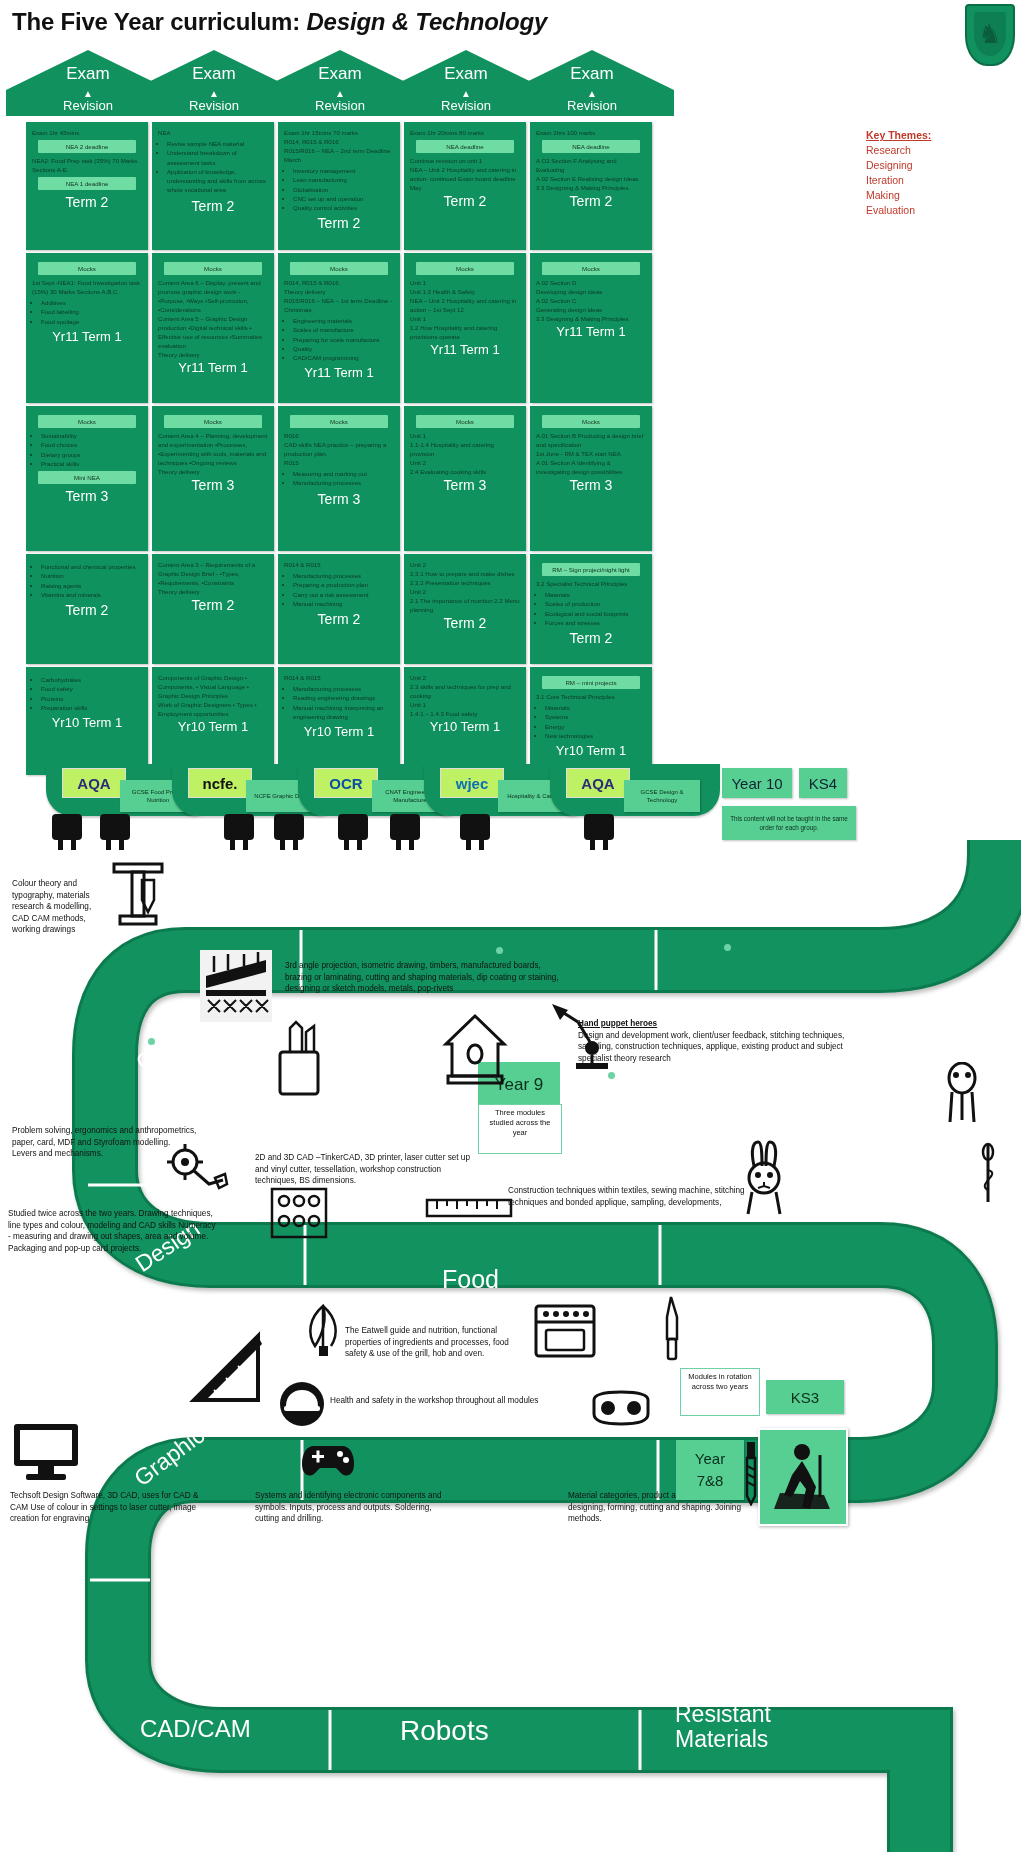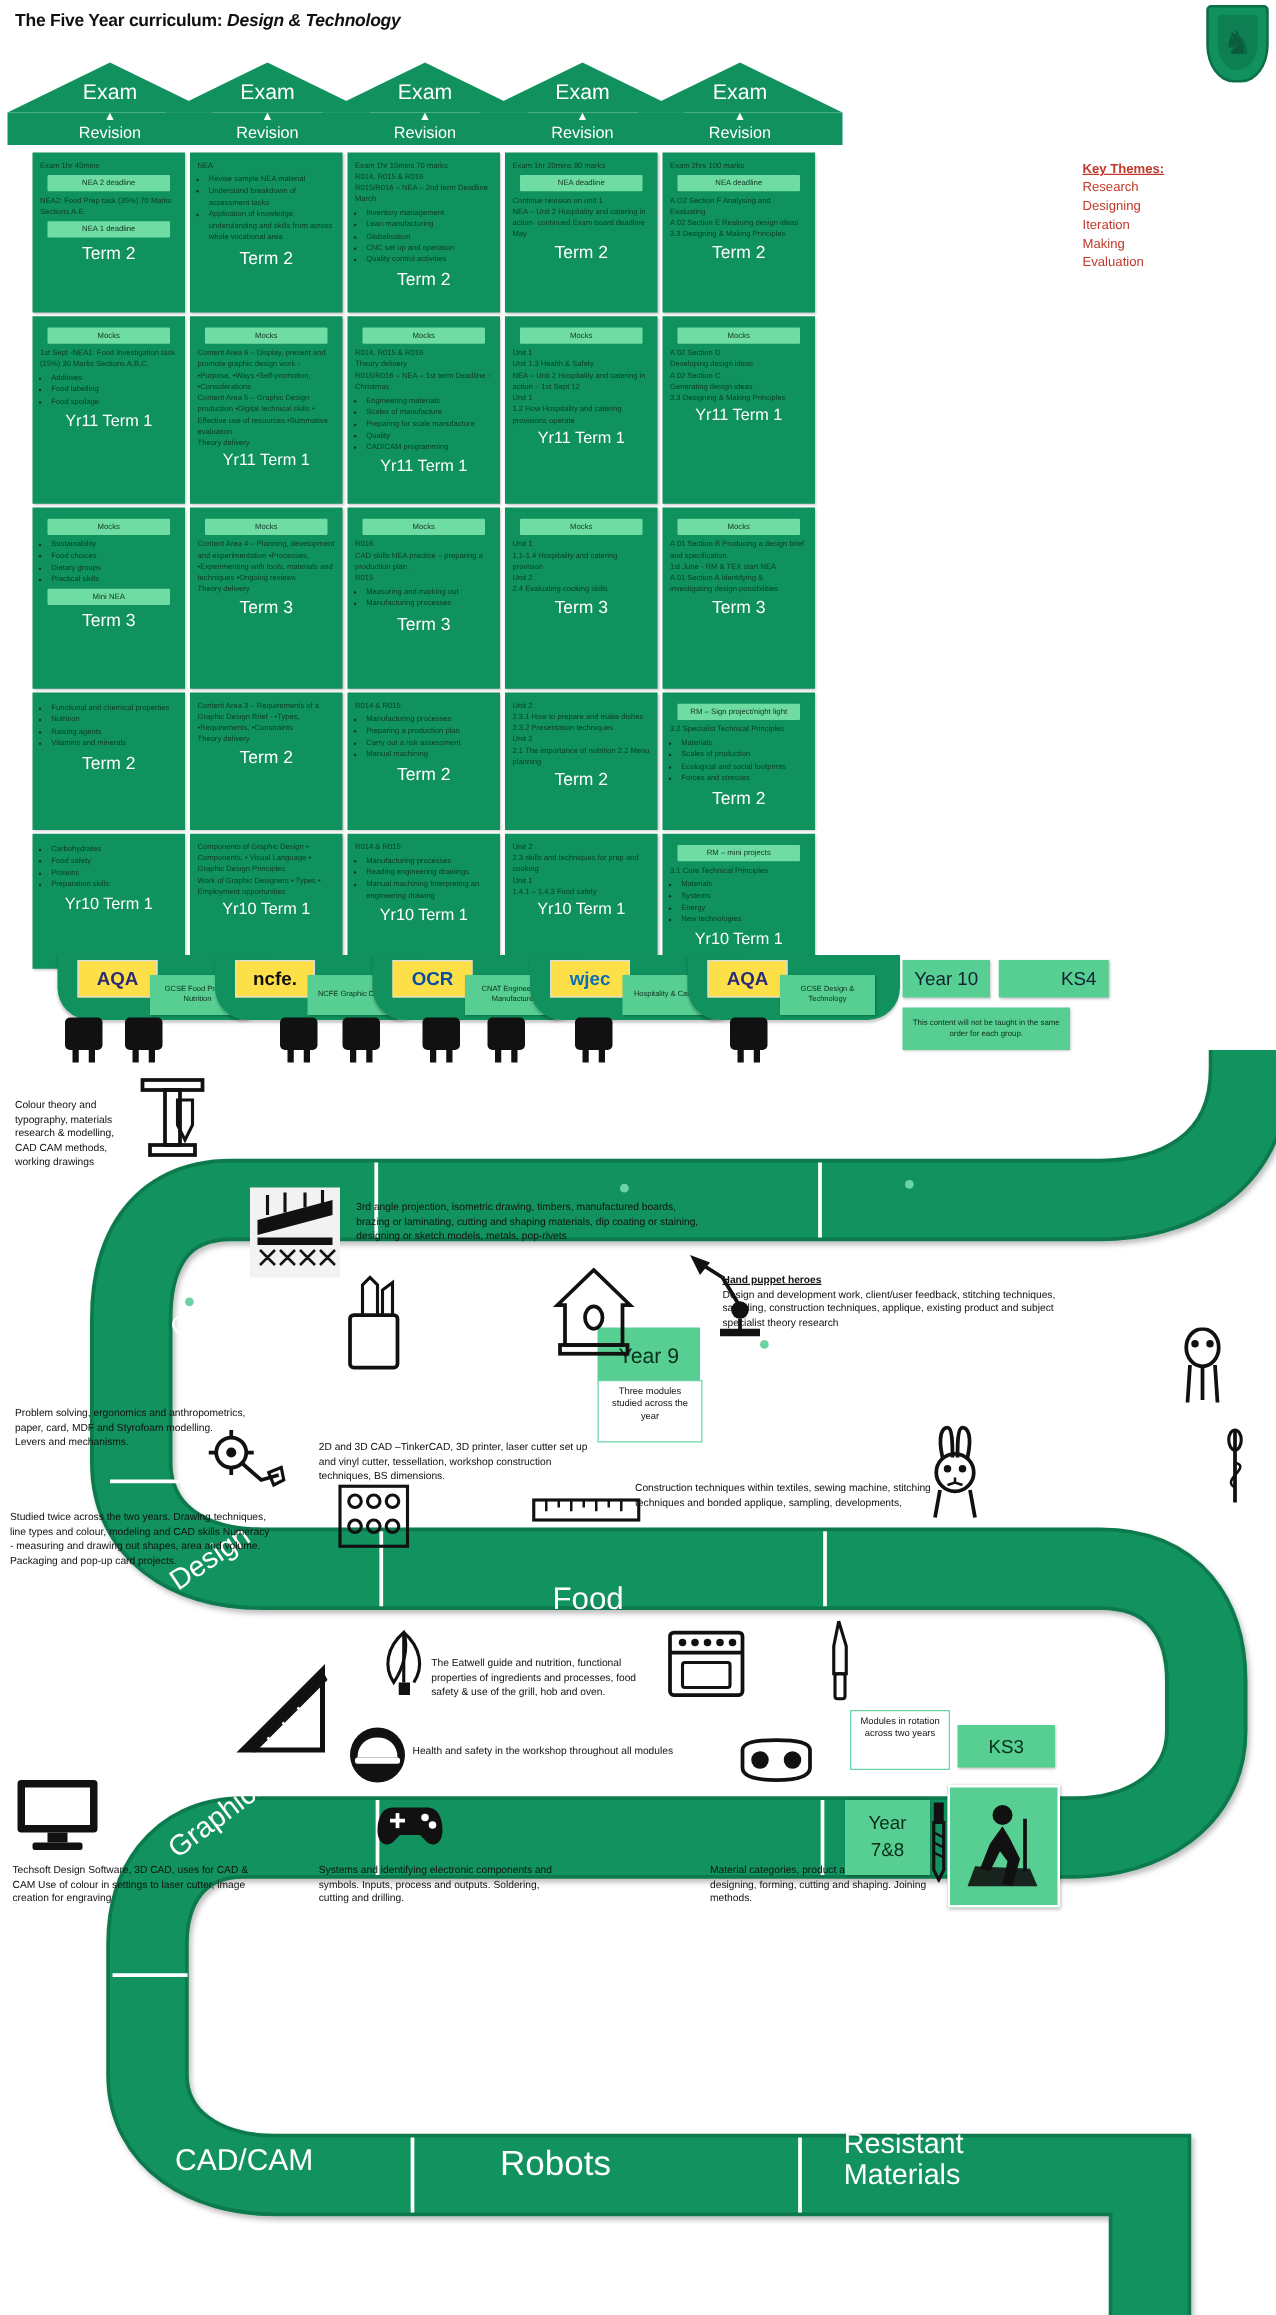--- a/index.html
+++ b/index.html
@@ -2,21 +2,21 @@
 <html><head>
 <meta charset="utf-8">
 <style>
   html,body{margin:0;padding:0;}
   body{
     width:1021px;height:1852px;position:relative;background:#ffffff;
     font-family:"Liberation Sans", sans-serif;overflow:hidden;
   }
   .abs{position:absolute;}
   
-  #title{left:12px;top:8px;font-size:14px;font-weight:bold;color:#111;letter-spacing:-0.2px;white-space:nowrap;text-align:right;}
+  #title{left:12px;top:8px;font-size:24px;font-weight:bold;color:#111;letter-spacing:-0.2px;white-space:nowrap;text-align:right;}
   #title .ital{font-style:italic;}
   
   #crest{left:965px;top:4px;width:50px;height:66px;}
   #crest .shield{width:50px;height:62px;background:#11915e;border:2px solid #0c6e46;
      border-radius:4px 4px 22px 22px/4px 4px 30px 30px;box-sizing:border-box;position:relative;}
   #crest .inner{position:absolute;left:7px;top:6px;right:7px;bottom:8px;background:#0e7f52;
      border-radius:3px 3px 18px 18px/3px 3px 24px 24px;display:flex;align-items:center;justify-content:center;}
   #crest .lion{font-size:26px;color:#0a5c3c;line-height:1;}
   
   .arrowcol{position:absolute;top:50px;}
@@ -36,21 +36,21 @@
   .badge{background:#6fdca4;color:#10341f;font-size:6.2px;text-align:center;
          padding:3px 2px;margin:3px 6px;border-radius:1px;}
   .termlab{font-size:14px;color:#fff;text-align:center;padding:1px 0 4px 0;font-weight:normal;}
   .termlab.sm{font-size:13px;}
   
   #keythemes{left:866px;top:128px;width:140px;font-size:10.5px;line-height:15px;color:#c0392b;}
   #keythemes .kt-h{font-weight:bold;text-decoration:underline;}
   
   .boardband{position:absolute;height:52px;background:#11915e;border-radius:0 0 26px 26px;
      box-shadow:0 2px 2px rgba(0,0,0,.2);}
-  .logo{position:absolute;background:#fde047;border:1px solid #ddd;display:flex;align-items:center;
+  .logo{position:absolute;background:#bef264;border:1px solid #ddd;display:flex;align-items:center;
      justify-content:center;font-weight:bold;}
   .subjbox{position:absolute;background:#58cf92;color:#0a2e1c;font-size:6px;line-height:8px;
      text-align:center;display:flex;align-items:center;justify-content:center;padding:2px;
      box-shadow:1px 1px 2px rgba(0,0,0,.25);}
   .ybox{position:absolute;background:#58cf92;color:#123;display:flex;align-items:center;
      justify-content:center;font-size:15px;box-shadow:1px 1px 2px rgba(0,0,0,.25);}
   #notebox{position:absolute;left:722px;top:806px;width:130px;height:30px;background:#58cf92;
      color:#0a2e1c;font-size:6.3px;line-height:9px;text-align:center;display:flex;align-items:center;
      justify-content:center;padding:2px;box-shadow:1px 1px 2px rgba(0,0,0,.25);}
   
@@ -378,21 +378,21 @@
     <div class="subjbox" style="left: 372px; top: 780px; width: 72px; height: 28px;">CNAT Engineering Manufacture</div>
     <div class="boardband" style="left: 424px; top: 764px; width: 170px;"></div>
     <div class="logo" style="left: 440px; top: 768px; width: 62px; height: 28px; font-size: 15px; color: rgb(11, 111, 181);">wjec</div>
     <div class="subjbox" style="left: 498px; top: 780px; width: 72px; height: 28px;">Hospitality &amp; Catering</div>
     <div class="boardband" style="left: 550px; top: 764px; width: 170px;"></div>
     <div class="logo" style="left: 566px; top: 768px; width: 62px; height: 28px; font-size: 15px; color: rgb(43, 43, 122);">AQA</div>
     <div class="subjbox" style="left: 624px; top: 780px; width: 72px; height: 28px;">GCSE Design &amp; Technology</div>
   </div>
 
 <div class="ybox" id="y10box" style="left:722px;top:768px;width:70px;height:30px;">Year 10</div>
-<div class="ybox" id="ks4box" style="left:799px;top:768px;width:48px;height:30px;padding-left:40px;">KS4</div>
+<div class="ybox" id="ks4box" style="left:799px;top:768px;width:48px;height:30px;">KS4</div>
 <div id="notebox">This content will not be taught in the same order for each group.</div>
 
 <div id="road">
   <svg width="1021" height="1012" viewBox="0 0 1021 1012">
     <defs>
       <filter id="sh" x="-20%" y="-20%" width="150%" height="150%">
         <feDropShadow dx="2" dy="3" stdDeviation="2" flood-color="#000" flood-opacity="0.25"></feDropShadow>
       </filter>
     </defs>
     <path d="M 1000 0

